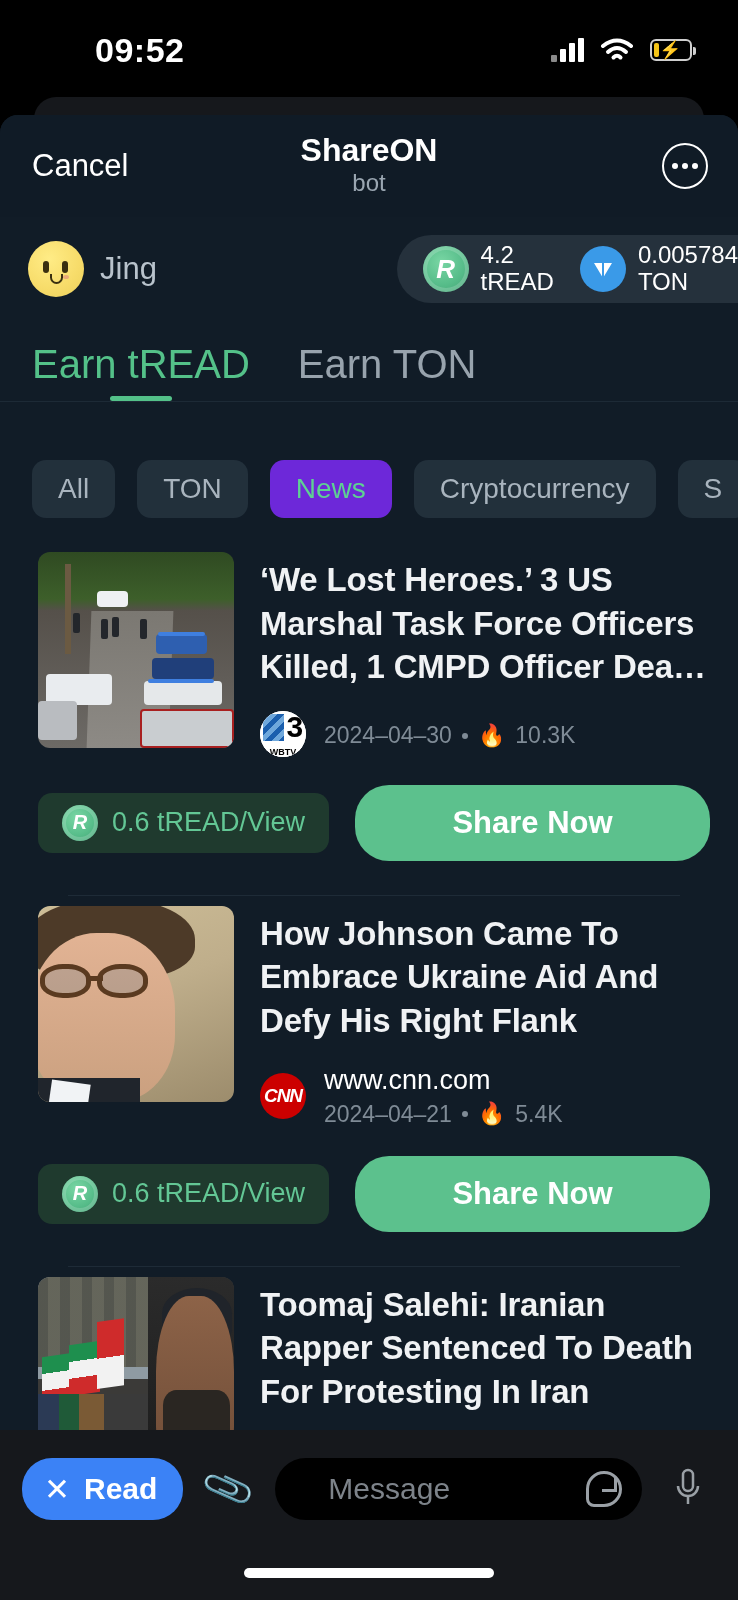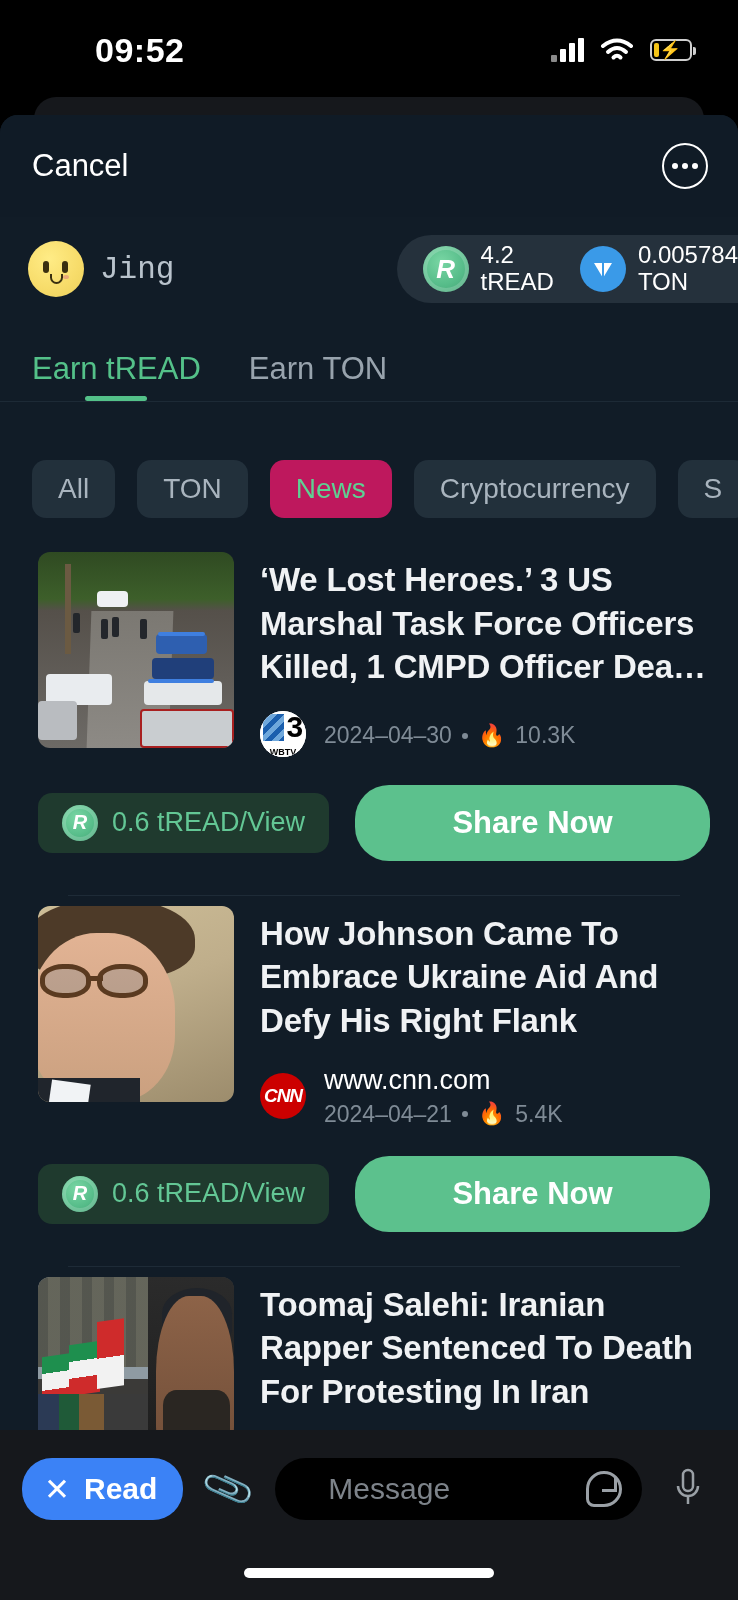--- a/index.html
+++ b/index.html
@@ -55,21 +55,21 @@
     width:46px;height:46px;border:2.5px solid #fff;border-radius:50%;
     display:flex;align-items:center;justify-content:center;gap:4px;
   }
   .more-btn span{width:6px;height:6px;background:#fff;border-radius:50%;display:block;}
 
   
   .userbar{
     display:flex; align-items:center; justify-content:space-between;
     padding: 18px 0 18px 28px; height:104px;
   }
-  .user{ display:flex; align-items:center; gap:16px;font-family:Liberation Mono, monospace; }
+  .user{ display:flex; align-items:center; gap:16px; }
   .avatar{
     width:56px;height:56px;border-radius:50%;
     background:radial-gradient(circle at 38% 32%, #ffec86 0%, #f7dc6a 58%, #ecd05a 100%);
     position:relative; flex:none;
   }
   .avatar .eye{position:absolute;top:20px;width:6px;height:12px;background:#3a2f10;border-radius:3px;}
   .avatar .eye.l{left:15px;} .avatar .eye.r{left:34px;}
   .avatar .mouth{position:absolute;top:33px;left:22px;width:13px;height:10px;
     border:2px solid #3a2f10;border-top:none;border-radius:0 0 8px 8px;}
   .avatar .blush{position:absolute;top:34px;left:35px;width:6px;height:4px;background:#e8a07a;border-radius:50%;opacity:.85;}
@@ -83,35 +83,35 @@
   .bal{ display:flex; align-items:center; gap:12px; }
   .coin{ width:46px;height:46px;border-radius:50%;flex:none;
     display:flex;align-items:center;justify-content:center;font-size:26px;color:#fff;}
   .coin.tread{ background:radial-gradient(circle at 40% 35%, #79d6a4 0%, #57bd8a 55%, #3f9f71 100%);
     box-shadow: inset 0 0 0 4px rgba(255,255,255,.18); font-weight:bold; font-style:italic;}
   .coin.ton{ background:#3a9ae8; }
   .bal .txt{ color:#fff; font-size:24px; line-height:1.12; white-space:nowrap; }
 
   
   .tabs{ display:flex; align-items:flex-end; gap:48px; padding:22px 32px 0 32px; height:80px;}
-  .tab{ font-size:31px; color:#98a3ad; padding-bottom:14px; position:relative;}
+  .tab{ font-size:40px; color:#98a3ad; padding-bottom:14px; position:relative;}
   .tab.active{ color:#54c189; }
   .tab.active::after{
     content:""; position:absolute; left:50%; transform:translateX(-50%);
     bottom:0; width:62px; height:5px; background:#54c189; border-radius:3px;
   }
   .tab-divider{ height:1px; background:#1d2a36; width:738px; }
 
   
   .chips{ display:flex; align-items:center; gap:22px; padding:58px 0 24px 32px; }
   .chip{
     background:#22303b; color:#a9b4be; font-size:28px;
     border-radius:14px; padding:13px 26px; white-space:nowrap; flex:none;
   }
-  .chip.active{ background:#be185d; color:#5ed193; }
+  .chip.active{ background:#6d28d9; color:#5ed193; }
 
   
   .list{ padding:0 0 0 8px; }
   .article{ padding: 10px 28px 0 30px; }
   .art-top{ display:flex; gap:26px; }
   .thumb{ width:196px; height:196px; border-radius:12px; flex:none; overflow:hidden; position:relative; }
   .art-main{ flex:1; min-width:0; padding-top:6px;}
   .headline{ color:#f0f2f4; font-size:33px; line-height:1.32; font-weight:bold; letter-spacing:-.2px;}
   .source-row{ display:flex; align-items:center; gap:18px; margin-top:22px; }
   .favicon{ width:46px;height:46px;border-radius:50%;flex:none;overflow:hidden;position:relative;background:#fff;}
@@ -240,20 +240,24 @@
       </div>
     </div>
   </div>
 
   <div class="behind-card"></div>
 
   <div class="sheet">
 
     <div class="navbar">
       <div class="cancel">Cancel</div>
+      <div class="nav-title">
+        <span class="t1">ShareON</span>
+        <span class="t2">bot</span>
+      </div>
       <div class="more-btn">
         <span></span>
           <span></span>
           <span></span>
       </div>
     </div>
 
     <div class="userbar">
       <div class="user">
         <div class="avatar">

